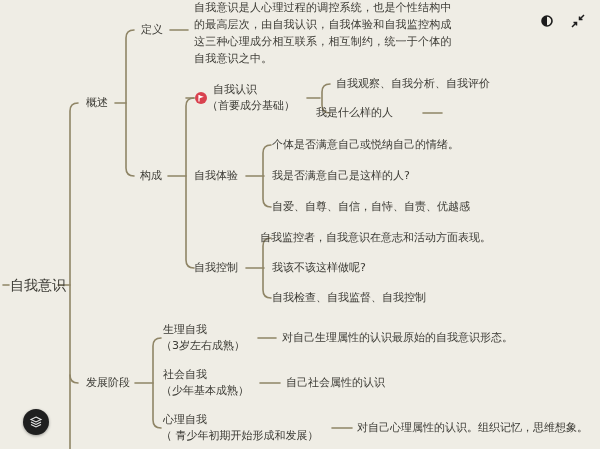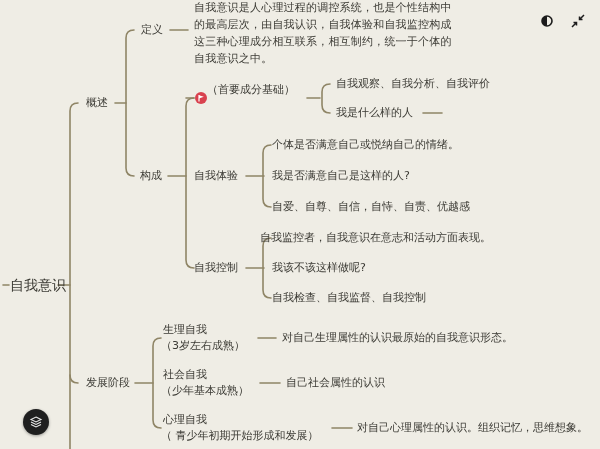--- a/index.html
+++ b/index.html
@@ -99,24 +99,25 @@
 
   <div class="node" style="left:140px; top:168px;">构成</div>
 
   <div class="flag" style="left:195px; top:92px;">
     <svg viewBox="0 0 8 8">
       <path d="M2,1 L2,7.5" stroke="#fff" stroke-width="1.2"></path>
       <path d="M2,1.2 L6.8,2.8 L2,4.6 Z" fill="#fff"></path>
     </svg>
   </div>
   <div class="node" style="left:213px; top:82px;">
+    <span class="sub">自我认识</span>
     <span class="sub" style="margin-left:-6px;">（首要成分基础）</span>
   </div>
   <div class="node" style="left:336px; top:76px;">自我观察、自我分析、自我评价</div>
-  <div class="node" style="left:336px; top:105px;">我是什么样的人</div>
+  <div class="node" style="left:316px; top:105px;">我是什么样的人</div>
 
   <div class="node" style="left:194px; top:168px;">自我体验</div>
   <div class="node" style="left:272px; top:137px;">个体是否满意自己或悦纳自己的情绪。</div>
   <div class="node" style="left:272px; top:168px;">我是否满意自己是这样的人?</div>
   <div class="node" style="left:272px; top:199px;">自爱、自尊、自信，自恃、自责、优越感</div>
 
   <div class="node" style="left:194px; top:260px;">自我控制</div>
   <div class="node" style="left:260px; top:230px;">自我监控者，自我意识在意志和活动方面表现。</div>
   <div class="node" style="left:272px; top:260px;">我该不该这样做呢?</div>
   <div class="node" style="left:272px; top:290px;">自我检查、自我监督、自我控制</div>

